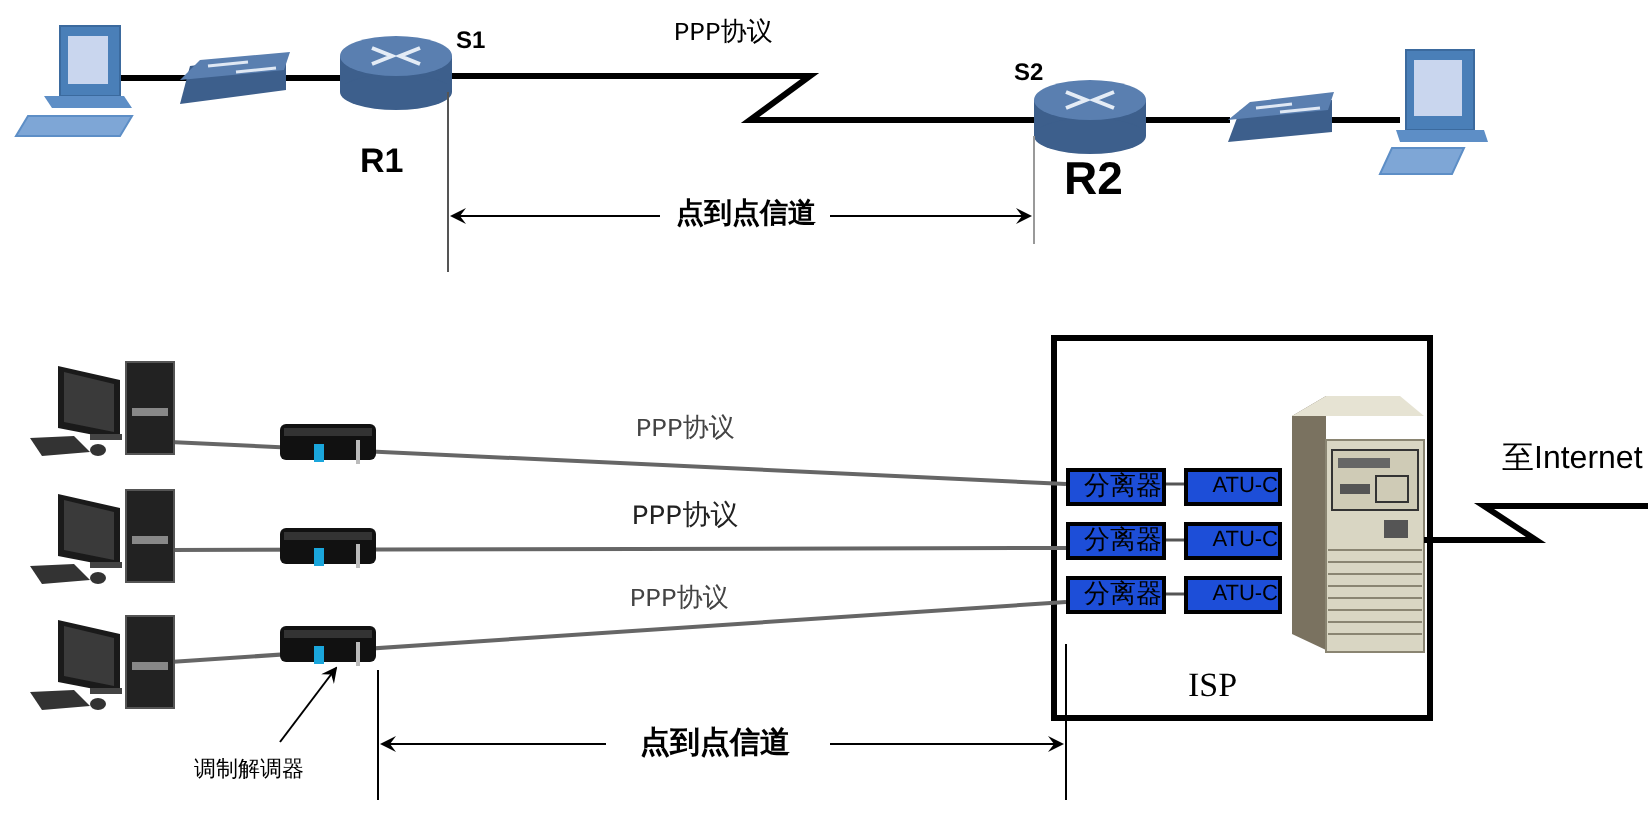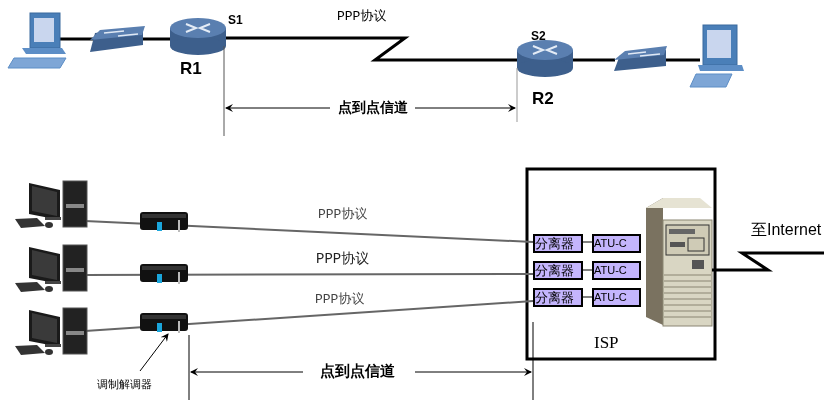--- a/index.html
+++ b/index.html
@@ -1,21 +1,21 @@
 <!DOCTYPE html>
 <html><head>
 <meta charset="utf-8">
 <style>
   html, body { margin: 0; padding: 0; background: #ffffff; }
   body { width: 824px; height: 415px; position: relative; overflow: hidden; font-family: "DejaVu Sans", sans-serif; }
   #stage { position: absolute; left: 0; top: 0; width: 824px; height: 303px; }
   .lbl { position: absolute; white-space: nowrap; line-height: 1; color: #000; }
   .bold { font-weight: bold; font-family: "Liberation Sans", sans-serif; }
   .serif { font-family: Liberation Mono, monospace; }
-  .box-lbl { position: absolute; background: #c4b5fd; border: 2px solid #000; font-size: 13px; line-height: 15px; text-align: left; box-sizing: border-box; }
+  .box-lbl { position: absolute; background: #1d4ed8; border: 2px solid #000; font-size: 13px; line-height: 15px; text-align: right; box-sizing: border-box; }
 </style>
 </head>
 <body>
 
 <div id="stage">
   <svg width="824" height="415" viewBox="0 0 824 415" xmlns="http://www.w3.org/2000/svg" style="position:absolute;left:0;top:0">
     <defs>
       <marker id="arrL" markerWidth="8" markerHeight="8" refX="1" refY="4" orient="auto">
         <path d="M8,0 L0,4 L8,8 L5,4 Z" fill="#000"></path>
       </marker>
@@ -163,23 +163,23 @@
       <polyline points="712,270 768,270 742,253 824,253" fill="none" stroke="#000" stroke-width="3"></polyline>
 
       <line x1="189" y1="335" x2="189" y2="400" stroke="#000" stroke-width="1"></line>
       <line x1="533" y1="322" x2="533" y2="400" stroke="#000" stroke-width="1"></line>
       <line x1="191" y1="372" x2="303" y2="372" stroke="#000" stroke-width="1" marker-start="url(#arrL)"></line>
       <line x1="415" y1="372" x2="531" y2="372" stroke="#000" stroke-width="1" marker-end="url(#arrR)"></line>
     </g>
   </svg>
 
   <span class="lbl bold" style="left:228px;top:14px;font-size:12px">S1</span>
-  <span class="lbl bold" style="left:531px;top:30px;font-size:12px">S2</span>
-  <span class="lbl bold" style="left:180px;top:60px;font-size:17px">R1</span>
-  <span class="lbl bold" style="left:532px;top:90px;font-size:17px">R2</span>
+  <span class="lbl bold" style="left:507px;top:30px;font-size:12px">S2</span>
+  <span class="lbl bold" style="left:180px;top:72px;font-size:17px">R1</span>
+  <span class="lbl bold" style="left:532px;top:78px;font-size:23px">R2</span>
   <span class="lbl serif" style="left:337px;top:10px;font-size:13px">PPP协议</span>
   <span class="lbl" style="left:338px;top:100px;font-size:14px;font-weight:bold">点到点信道</span>
 
   <span class="lbl serif" style="left:318px;top:208px;font-size:13px;color:#444">PPP协议</span>
   <span class="lbl serif" style="left:316px;top:252px;font-size:14px;color:#222">PPP协议</span>
   <span class="lbl serif" style="left:315px;top:293px;font-size:13px;color:#444">PPP协议</span>
 
   <div class="box-lbl" style="left:533px;top:234px;width:50px;height:19px">分离器</div>
   <div class="box-lbl" style="left:533px;top:261px;width:50px;height:19px">分离器</div>
   <div class="box-lbl" style="left:533px;top:288px;width:50px;height:19px">分离器</div>

